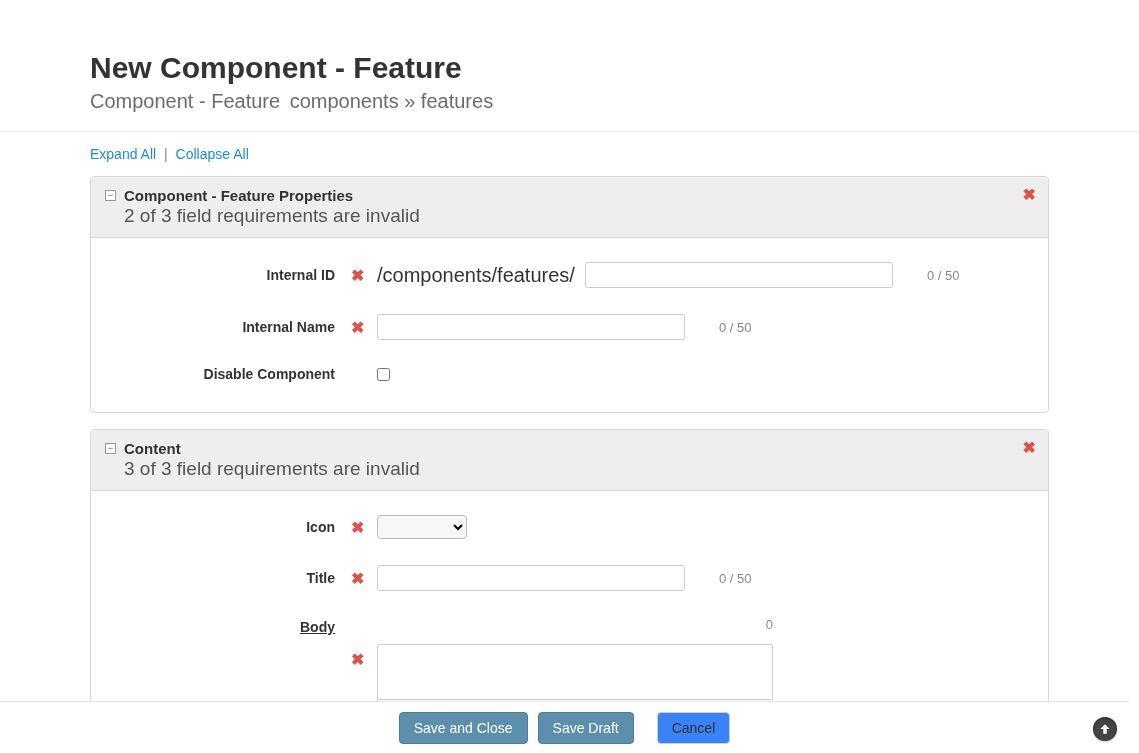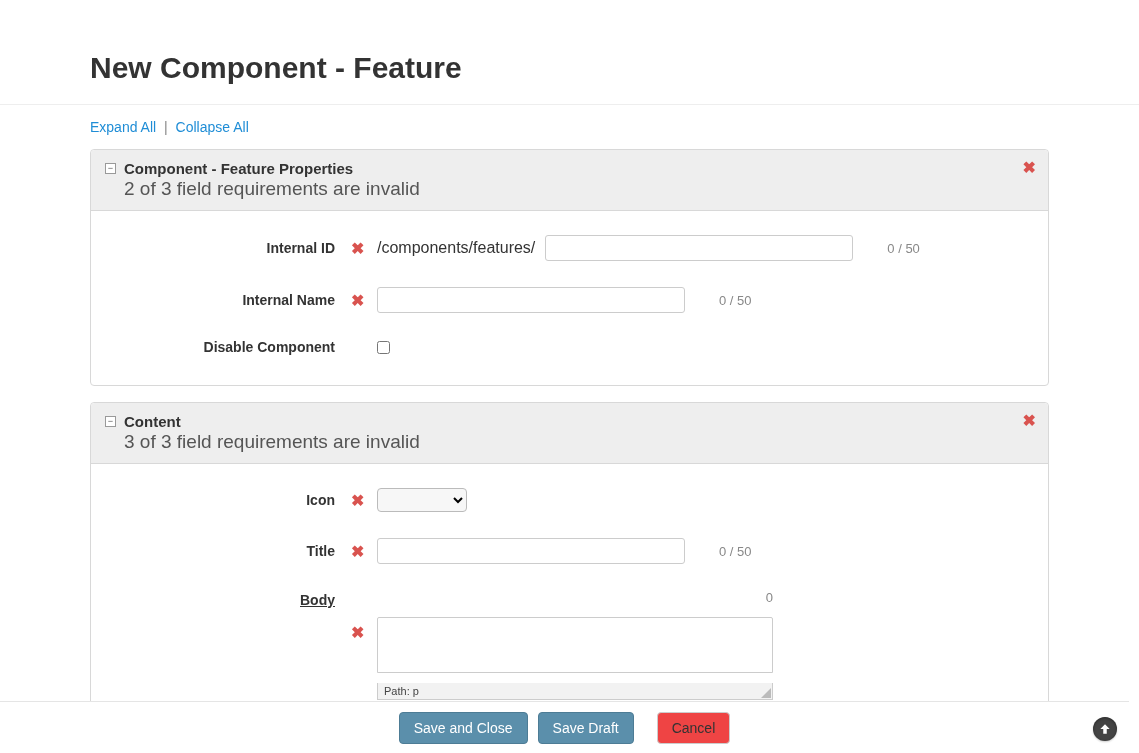--- a/index.html
+++ b/index.html
@@ -69,21 +69,21 @@
 .field-row:last-child { margin-bottom: 0; }
 .field-label {
   width: 240px; text-align: right;
   font-weight: 700; font-size: 14px; color: #333;
   padding-right: 16px;
 }
 .field-invalid-col { width: 26px; text-align: left; }
 .invalid-x { color: #d9534f; font-size: 16px; font-weight: 700; }
 .field-control { display: flex; align-items: center; gap: 10px; }
 
-.prefix-text { color: #333; font-size: 16px; }
+.prefix-text { color: #333; font-size: 20px; }
 input[type=text].txt, .txt {
   border: 1px solid #ccc;
   border-radius: 3px;
   height: 26px;
   padding: 2px 6px;
   font-size: 13px;
   background: #fff;
 }
 .txt.focused { border: 2px solid #4a90f7; outline: none; }
 .txt-wide { width: 308px; }
@@ -150,21 +150,21 @@
   font-size: 14px;
   cursor: pointer;
   border: 1px solid transparent;
 }
 .btn-primary {
   background: #5b8fab;
   border-color: #4d7c95;
   color: #fff;
 }
 .btn-default {
-  background: #ef4444;
+  background: #3b82f6;
   border-color: #ccc;
   color: #333;
   margin-left: 13px;
 }
 
 .help-fab {
   position: absolute; right: 22px; bottom: 12px;
   width: 24px; height: 24px;
   background: #444; color: #fff;
   border-radius: 50%;
@@ -173,20 +173,25 @@
   cursor: pointer;
   box-shadow: 0 1px 3px rgba(0,0,0,.4) inset, 0 1px 2px rgba(0,0,0,.2);
 }
 </style>
 </head>
 <body>
 
 <div class="scroll-area">
   <div class="header-region">
     <h1>New Component - Feature</h1>
+    <div class="sub">
+      <span>Component - Feature</span>
+      <span class="sep"> </span>
+      <span>components » features</span>
+    </div>
   </div>
 
   <div class="body-region">
     <div class="toolbar-links">
       <a>Expand All</a>
       <span class="divider">|</span>
       <a>Collapse All</a>
     </div>
 
     <div class="panel">

